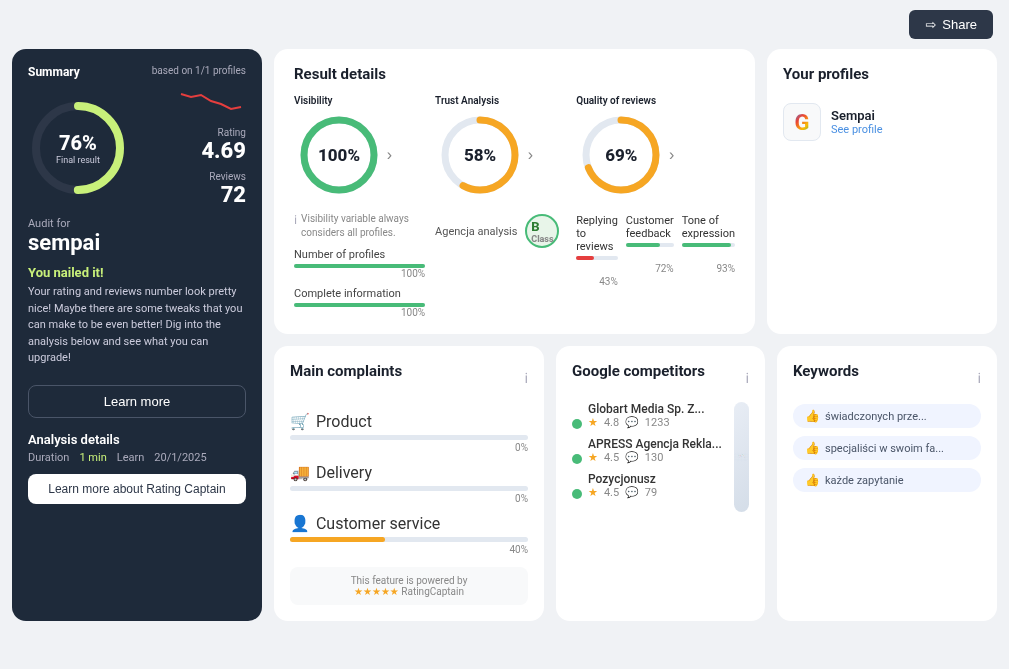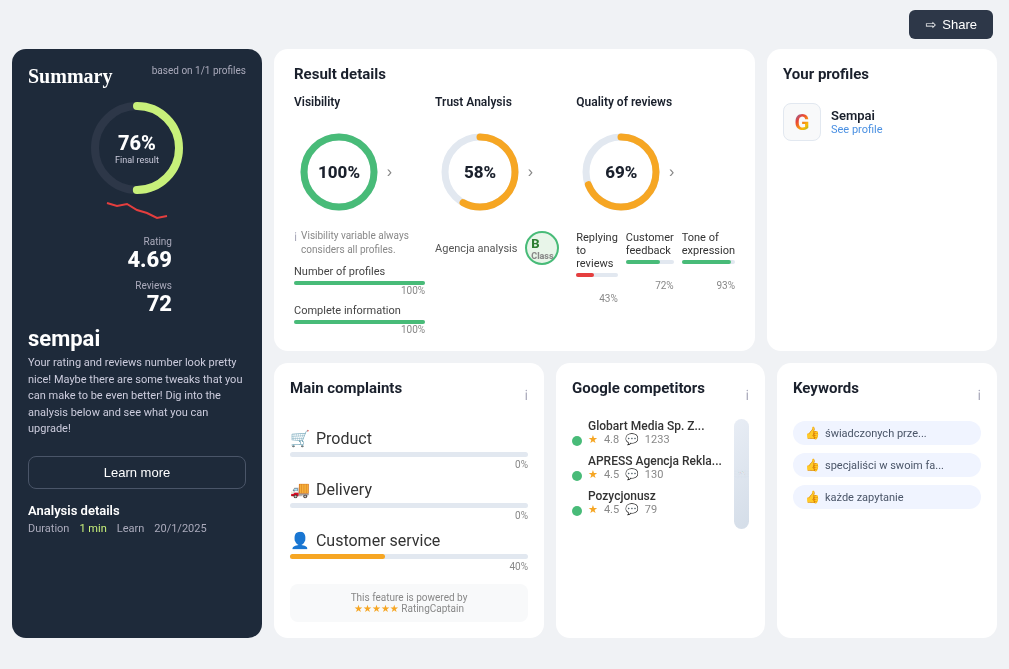--- a/index.html
+++ b/index.html
@@ -43,29 +43,28 @@
 
     
     .summary-card {
       background: #1e2a3a;
       border-radius: 14px;
       padding: 16px;
       color: #fff;
       grid-row: 1 / 3;
     }
     .summary-header { display: flex; justify-content: space-between; align-items: flex-start; }
-    .summary-title { font-size: 20px; font-weight: 700; font-family: Liberation Serif, serif; }
+    .summary-title { font-size: 12px; font-weight: 700; }
     .based-on { font-size: 10px; color: #aab; }
 
     .summary-metrics {
       display: flex;
       align-items: center;
       justify-content: space-between;
       margin-top: 10px;
-      flex-direction: column;
     }
     .circle-container {
       position: relative;
       width: 100px;
       height: 100px;
     }
     .circle-container svg { position: absolute; top: 0; left: 0; }
     .circle-inner {
       position: absolute;
       top: 50%; left: 50%;
@@ -133,21 +132,21 @@
       grid-row: 1;
     }
     .card-title { font-size: 15px; font-weight: 700; color: #1a202c; margin-bottom: 12px; }
 
     .metrics-row {
       display: grid;
       grid-template-columns: 1fr 1fr 1fr;
       gap: 10px;
     }
     .metric-col { text-align: left; }
-    .metric-col-title { font-size: 12px; font-weight: 600; color: #1a202c; margin-bottom: 18px; }
+    .metric-col-title { font-size: 10px; font-weight: 600; color: #1a202c; margin-bottom: 4px; }
 
     .donut-container {
       position: relative;
       width: 90px;
       height: 90px;
       margin: 0 auto;
     }
     .donut-container svg { position: absolute; top: 0; left: 0; }
     .donut-center {
       position: absolute;
@@ -444,37 +443,40 @@
           <div class="metric-value">4.69</div>
         </div>
         <div class="metric-box">
           <div class="metric-label">Reviews</div>
           <div class="metric-value">72</div>
         </div>
       </div>
     </div>
 
     <div class="audit-for">
+      <div class="audit-for-label">Audit for</div>
       <div class="audit-for-name">sempai</div>
     </div>
 
+    <div class="nailed-it">You nailed it!</div>
     <div class="nailed-desc">Your rating and reviews number look pretty nice! Maybe there are some tweaks that you can make to be even better! Dig into the analysis below and see what you can upgrade!</div>
 
     <button class="learn-more-btn">Learn more</button>
 
     <div class="analysis-details">
       <div class="analysis-details-title">Analysis details</div>
       <div class="analysis-meta">
         <span style="color:#aab;text-align:center;">Duration</span>
         <span style="color:#c8f07a;">1 min</span>
         <span style="color:#aab;">Learn</span>
         <span style="color:#aab;">20/1/2025</span>
       </div>
     </div>
 
+    <button class="learn-more-rc-btn">Learn more about Rating Captain</button>
   </div>
 
   <div class="result-details-card">
     <div class="card-title">Result details</div>
 
     <div class="metrics-row">
 
       <div class="metric-col metric-col-wrapper">
         <div class="metric-col-title">Visibility</div>
         <div style="position:relative; display:inline-block;">

